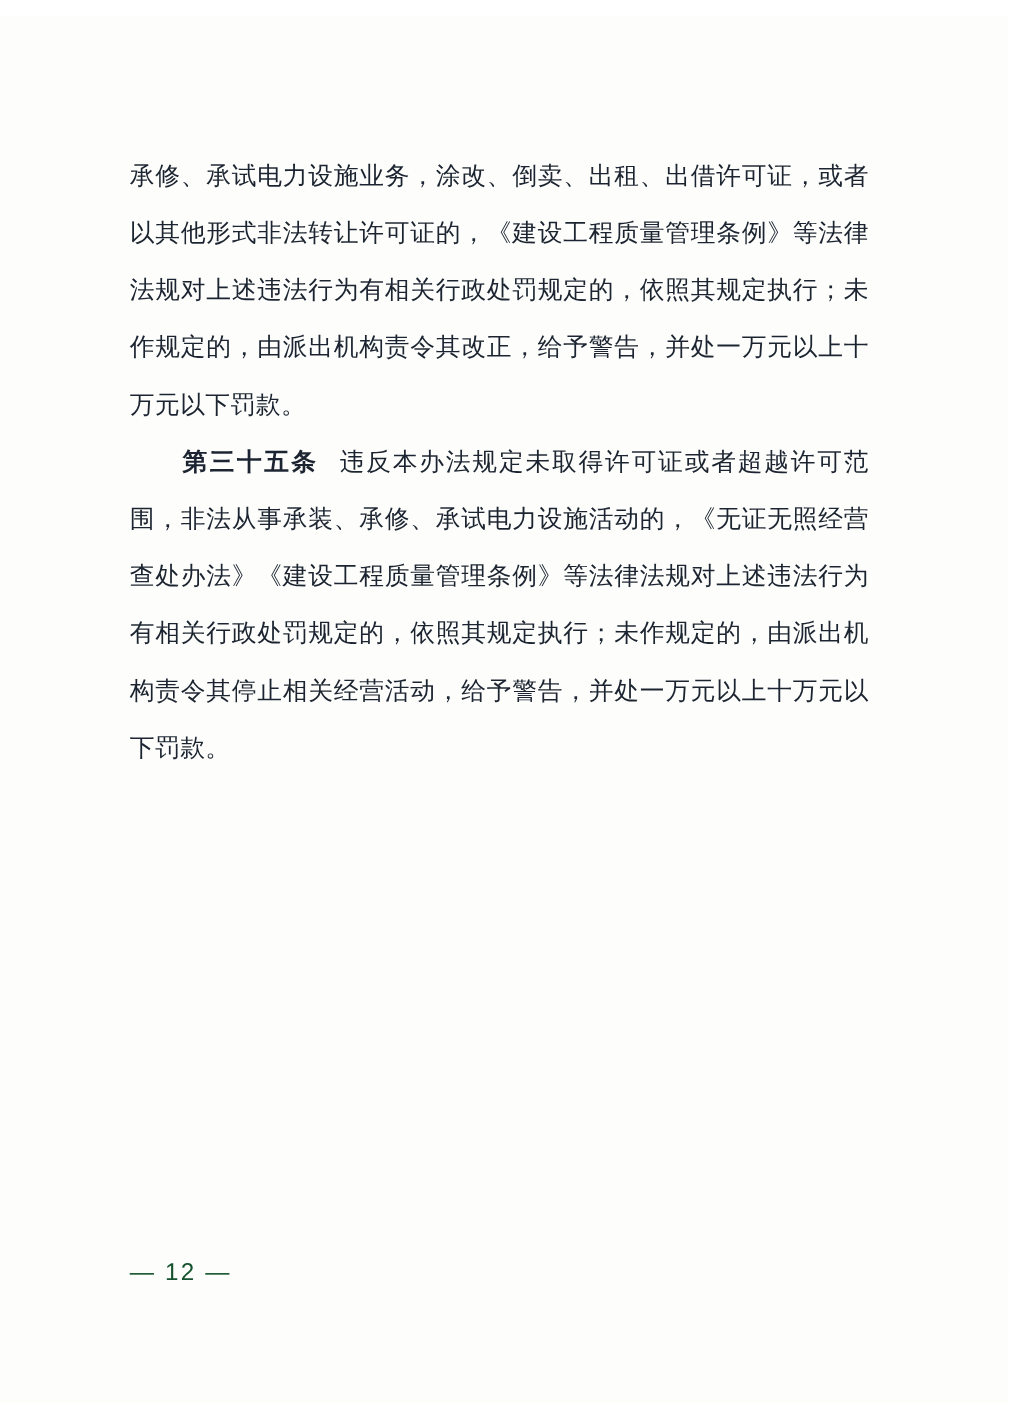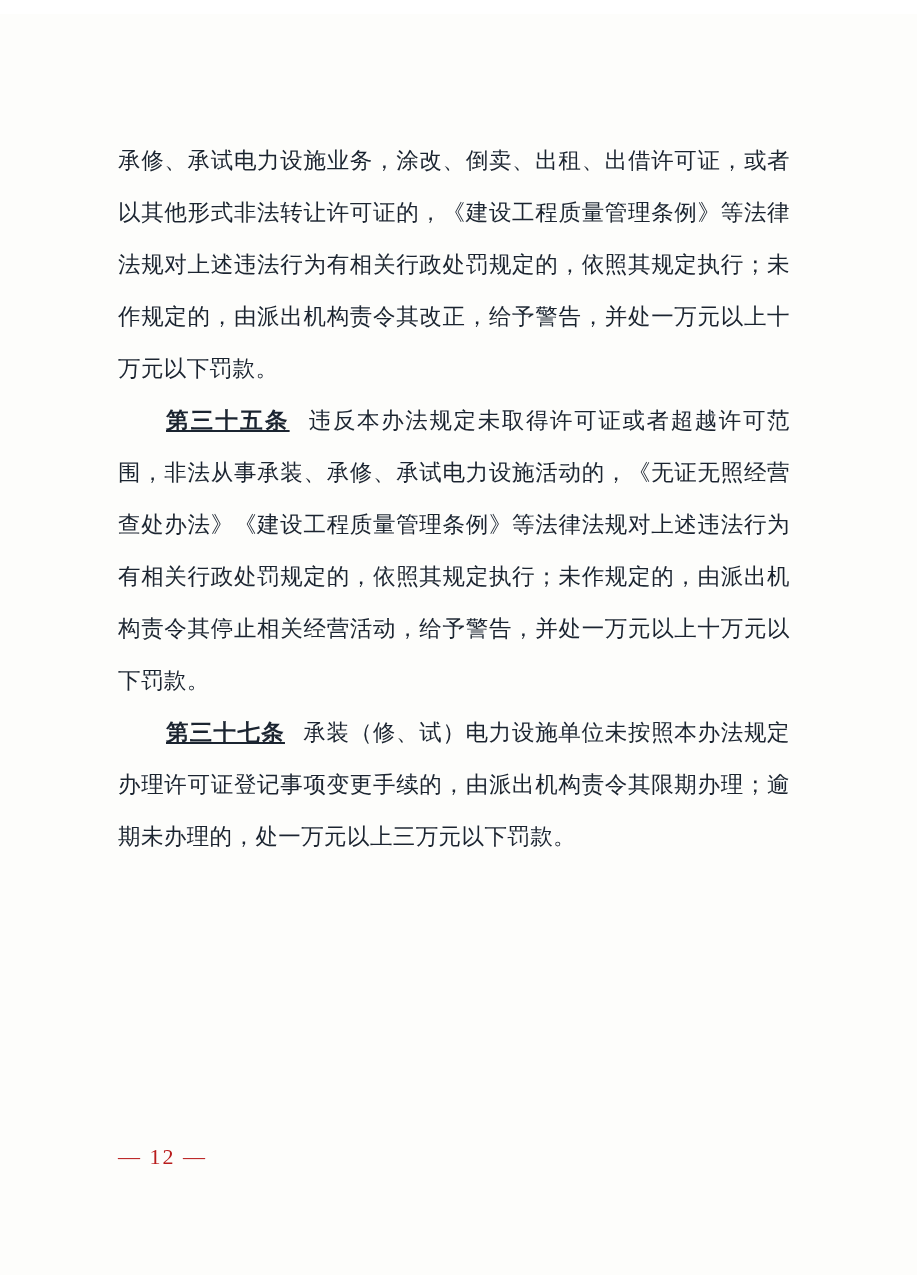--- a/index.html
+++ b/index.html
@@ -31,53 +31,49 @@
     letter-spacing: 0.4px;
     margin: 0 0 0 0;
     word-break: break-all;
   }
   .para.indent {
     text-indent: 48px;
   }
   .para .lead {
     font-weight: bold;
     letter-spacing: 1px;
-    text-decoration: underline;
   }
   .para .lead-gap {
     display: inline-block;
     width: 18px;
   }
   .footer {
     position: absolute;
     left: 118px;
     top: 1130px;
     width: 672px;
-    font-family: Liberation Serif, serif;
+    font-family: Liberation Sans, sans-serif;
     font-size: 22px;
-    color: #b91c1c;
+    color: #14532d;
     letter-spacing: 2px;
   }
 </style>
 </head>
 <body>
 
 <div class="page">
   <div class="page-inner">
 
     <p class="para">
       <span>承修、承试电力设施业务，涂改、倒卖、出租、出借许可证，或者以其他形式非法转让许可证的，《建设工程质量管理条例》等法律法规对上述违法行为有相关行政处罚规定的，依照其规定执行；未作规定的，由派出机构责令其改正，给予警告，并处一万元以上十万元以下罚款。</span>
     </p>
 
     <p class="para indent">
       <span class="lead">第三十五条</span><span class="lead-gap"></span><span>违反本办法规定未取得许可证或者超越许可范围，非法从事承装、承修、承试电力设施活动的，《无证无照经营查处办法》《建设工程质量管理条例》等法律法规对上述违法行为有相关行政处罚规定的，依照其规定执行；未作规定的，由派出机构责令其停止相关经营活动，给予警告，并处一万元以上十万元以下罚款。</span>
     </p>
 
 
-    <p class="para indent">
-      <span class="lead">第三十七条</span><span class="lead-gap"></span><span>承装（修、试）电力设施单位未按照本办法规定办理许可证登记事项变更手续的，由派出机构责令其限期办理；逾期未办理的，处一万元以上三万元以下罚款。</span>
-    </p>
 
 
   </div>
 
   <div class="footer">— 12 —</div>
 </div>
 
 </body></html>

